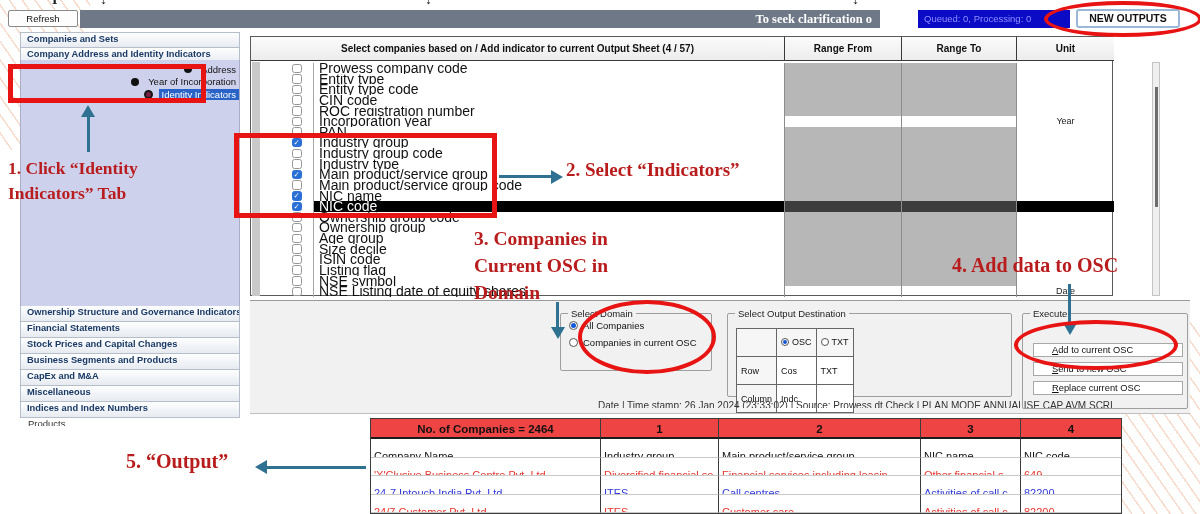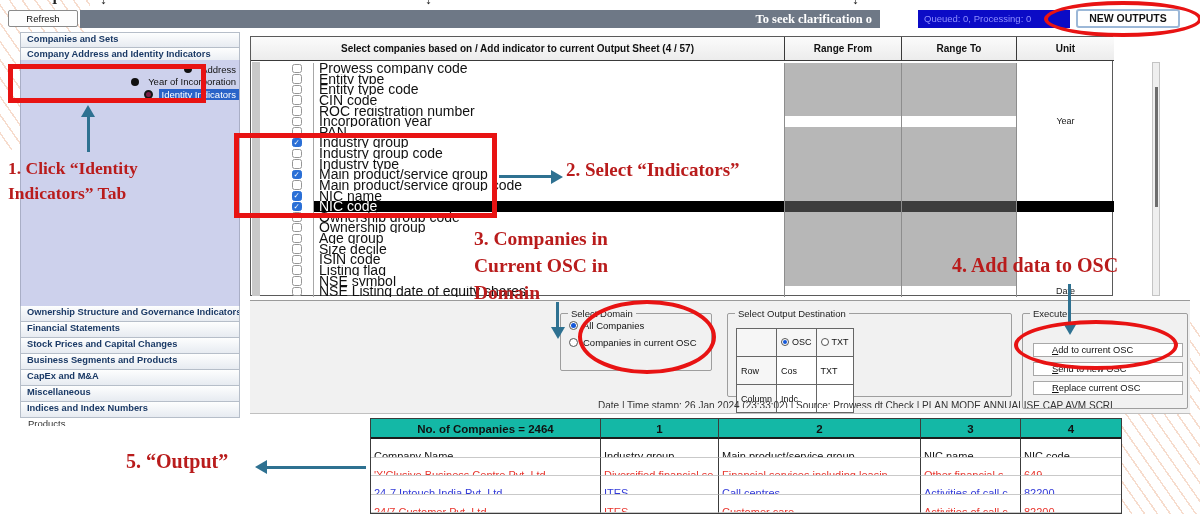--- a/index.html
+++ b/index.html
@@ -76,21 +76,21 @@
   .od-radio{display:inline-flex;align-items:center;gap:3px;}
   .od-radio .radio{width:8px;height:8px;}
   .exec-btn{position:absolute;left:10px;width:150px;height:14px;background:#fff;border:1px solid #a8a8a8;
     font-size:9.3px;line-height:12px;padding-left:18px;white-space:nowrap;overflow:hidden;}
   
   .status-line{left:598px;top:400px;width:564px;height:8px;overflow:hidden;font-size:10px;color:#333;z-index:10;
     white-space:nowrap;}
   
   .out-table{left:370px;top:418px;width:752px;border:1px solid #3c3c3c;background:#fff;z-index:10;
     display:grid;grid-template-columns:230px 118px 202px 100px 100px;}
-  .ot-h{height:20px;font-size:11.5px;font-weight:bold;text-align:center;line-height:20px;background:#14b8a6;
+  .ot-h{height:20px;font-size:11.5px;font-weight:bold;text-align:center;line-height:20px;background:#ef4444;
     border-right:1px solid #3c3c3c;border-bottom:2px solid #1c1c1c;overflow:hidden;white-space:nowrap;}
   .ot-c{height:18.5px;font-size:11px;line-height:18px;padding:8px 3px;border-right:1px solid #3c3c3c;
     border-bottom:1px solid #c9c9c9;overflow:hidden;white-space:nowrap;}
   .ot-h:nth-child(5n),.ot-c:nth-child(5n){border-right:none;}
   .t-red{color:#e8342c;}
   .t-blue{color:#3139d8;}
   .t-black{color:#111;}
   
   .ann-rect{position:absolute;border:5px solid #e81313;z-index:50;}
   .ann-ellipse{position:absolute;border:4px solid #e81313;border-radius:50%;z-index:50;}

